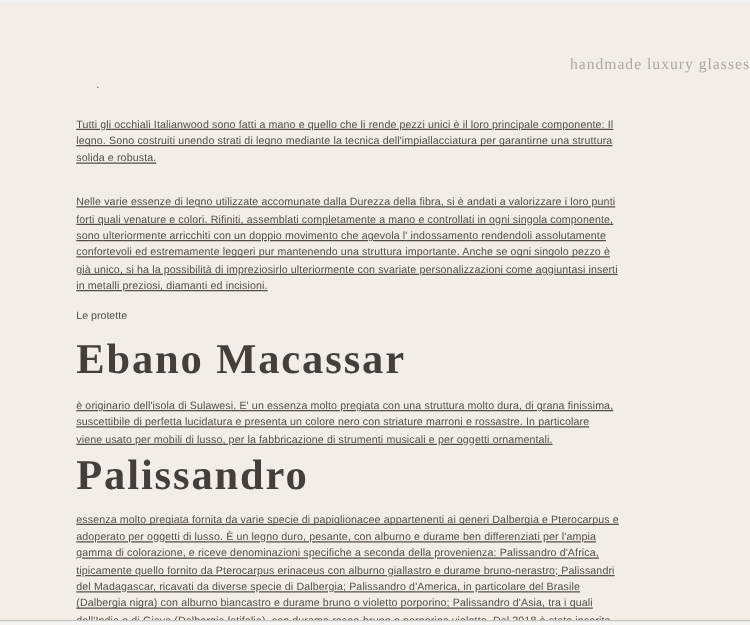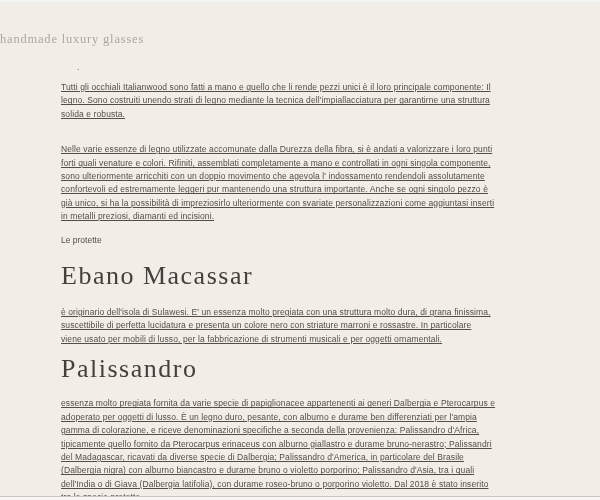--- a/index.html
+++ b/index.html
@@ -9,22 +9,22 @@
     background: #f2ede6;
     overflow: hidden;
     font-family: "Liberation Sans", sans-serif;
     color: #534e48;
   }
   .top-edge {
     position: absolute; top: 0; left: 0; right: 0; height: 4px;
     background: linear-gradient(#f7f6f5, #ecebe9);
   }
   .tagline {
-    padding-top: 31px;
-    text-align: left;
+    padding-top: 43px;
+    text-align: right;
     font-family: "Liberation Serif", serif;
     font-size: 12.5px;
     letter-spacing: 0.8px;
     color: #b1a79c;
     line-height: 16px;
   }
   .stray-mark {
     position: absolute;
     left: 77px; top: 62px;
     font-size: 9px;
@@ -45,22 +45,22 @@
   .par-1 { padding-top: 34px; }
   .par-2 { margin-top: 22px; }
   .section-label {
     margin-top: 10px;
     font-size: 8.5px;
     line-height: 13.4px;
     color: #534e48;
   }
   .essence-heading {
     font-family: "Liberation Serif", serif;
-    font-weight: 400;
-    font-size: 26px;
+    font-weight: 700;
+    font-size: 34px;
     line-height: 34px;
     letter-spacing: 1.5px;
     color: #453f3b;
   }
   .heading-1 { margin-top: 12px; }
   .heading-2 { margin-top: 6px; }
   .essence-desc-1 { margin-top: 13px; }
   .essence-desc-2 { margin-top: 11px; }
   .bottom-edge {
     position: absolute; bottom: 0; left: 0; right: 0; height: 4px;

